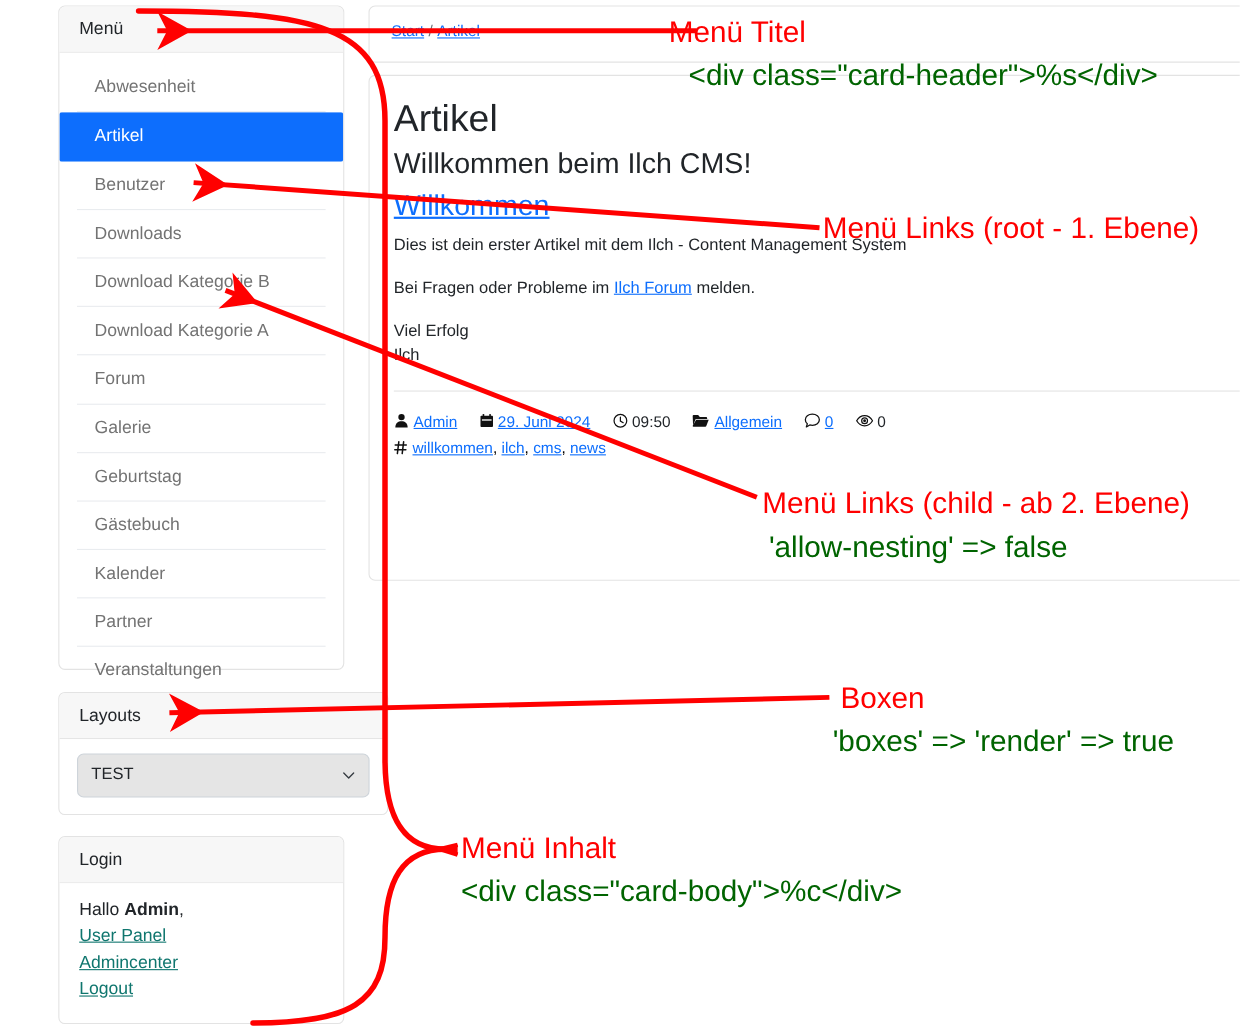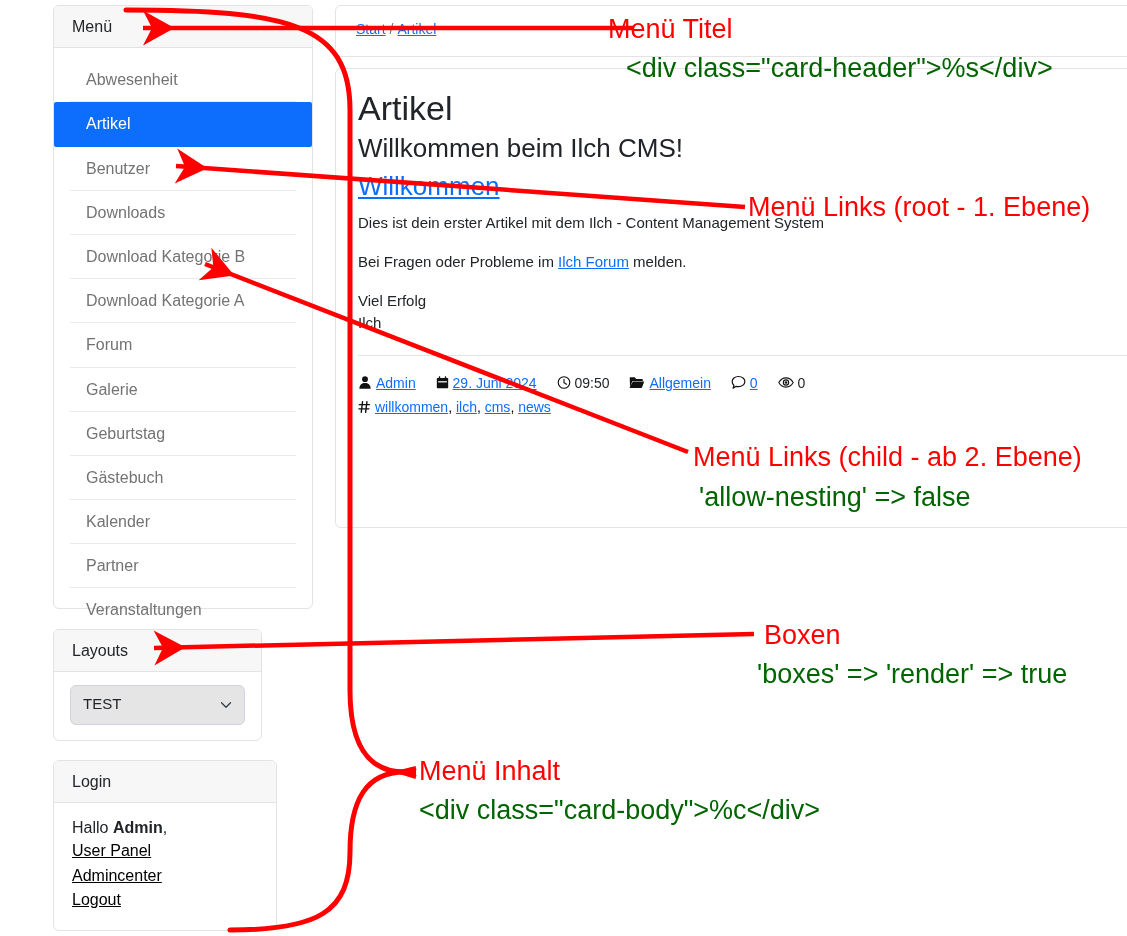--- a/index.html
+++ b/index.html
@@ -56,45 +56,45 @@
     border-bottom-color: transparent;
     border-radius: 2px;
     margin: 0 -16px;
     padding-left: 32px;
     padding-right: 32px;
   }
   .menu-item.after-active { border-top: none; }
   .menu-item:last-child { border-bottom: none; }
 
   
-  #layouts-card { left: 5px; top: 629px; width: 209px; height: 112px; }
+  #layouts-card { left: 5px; top: 629px; width: 300px; height: 112px; }
   .select-box {
     position: relative;
     border: 1px solid #ced4da;
     border-radius: 6px;
     height: 40px;
     padding: 9px 12px;
     font-size: 15px;
     color: #212529;
     background: #e5e5e5;
     cursor: pointer;
   }
   .chev {
     position: absolute; right: 12px; top: 13px;
     width: 12px; height: 12px;
   }
 
   
-  #login-card { left: 5px; top: 760px; width: 224px; height: 171px; }
+  #login-card { left: 5px; top: 760px; width: 260px; height: 171px; }
   .login-line { font-size: 16px; color: #212529; line-height: 1.45; }
   .login-line b { font-weight: bold; }
   .login-link {
     display: block;
     font-size: 16px;
-    color: #000000;
+    color: #0f766e;
     text-decoration: underline;
     line-height: 1.52;
     cursor: pointer;
   }
 
   
   #breadcrumb-card { left: 287px; top: 5px; width: 833px; height: 52px; }
   #breadcrumb-card .card-body { padding: 14px 20px; }
   .crumb {
     font-size: 14px;

